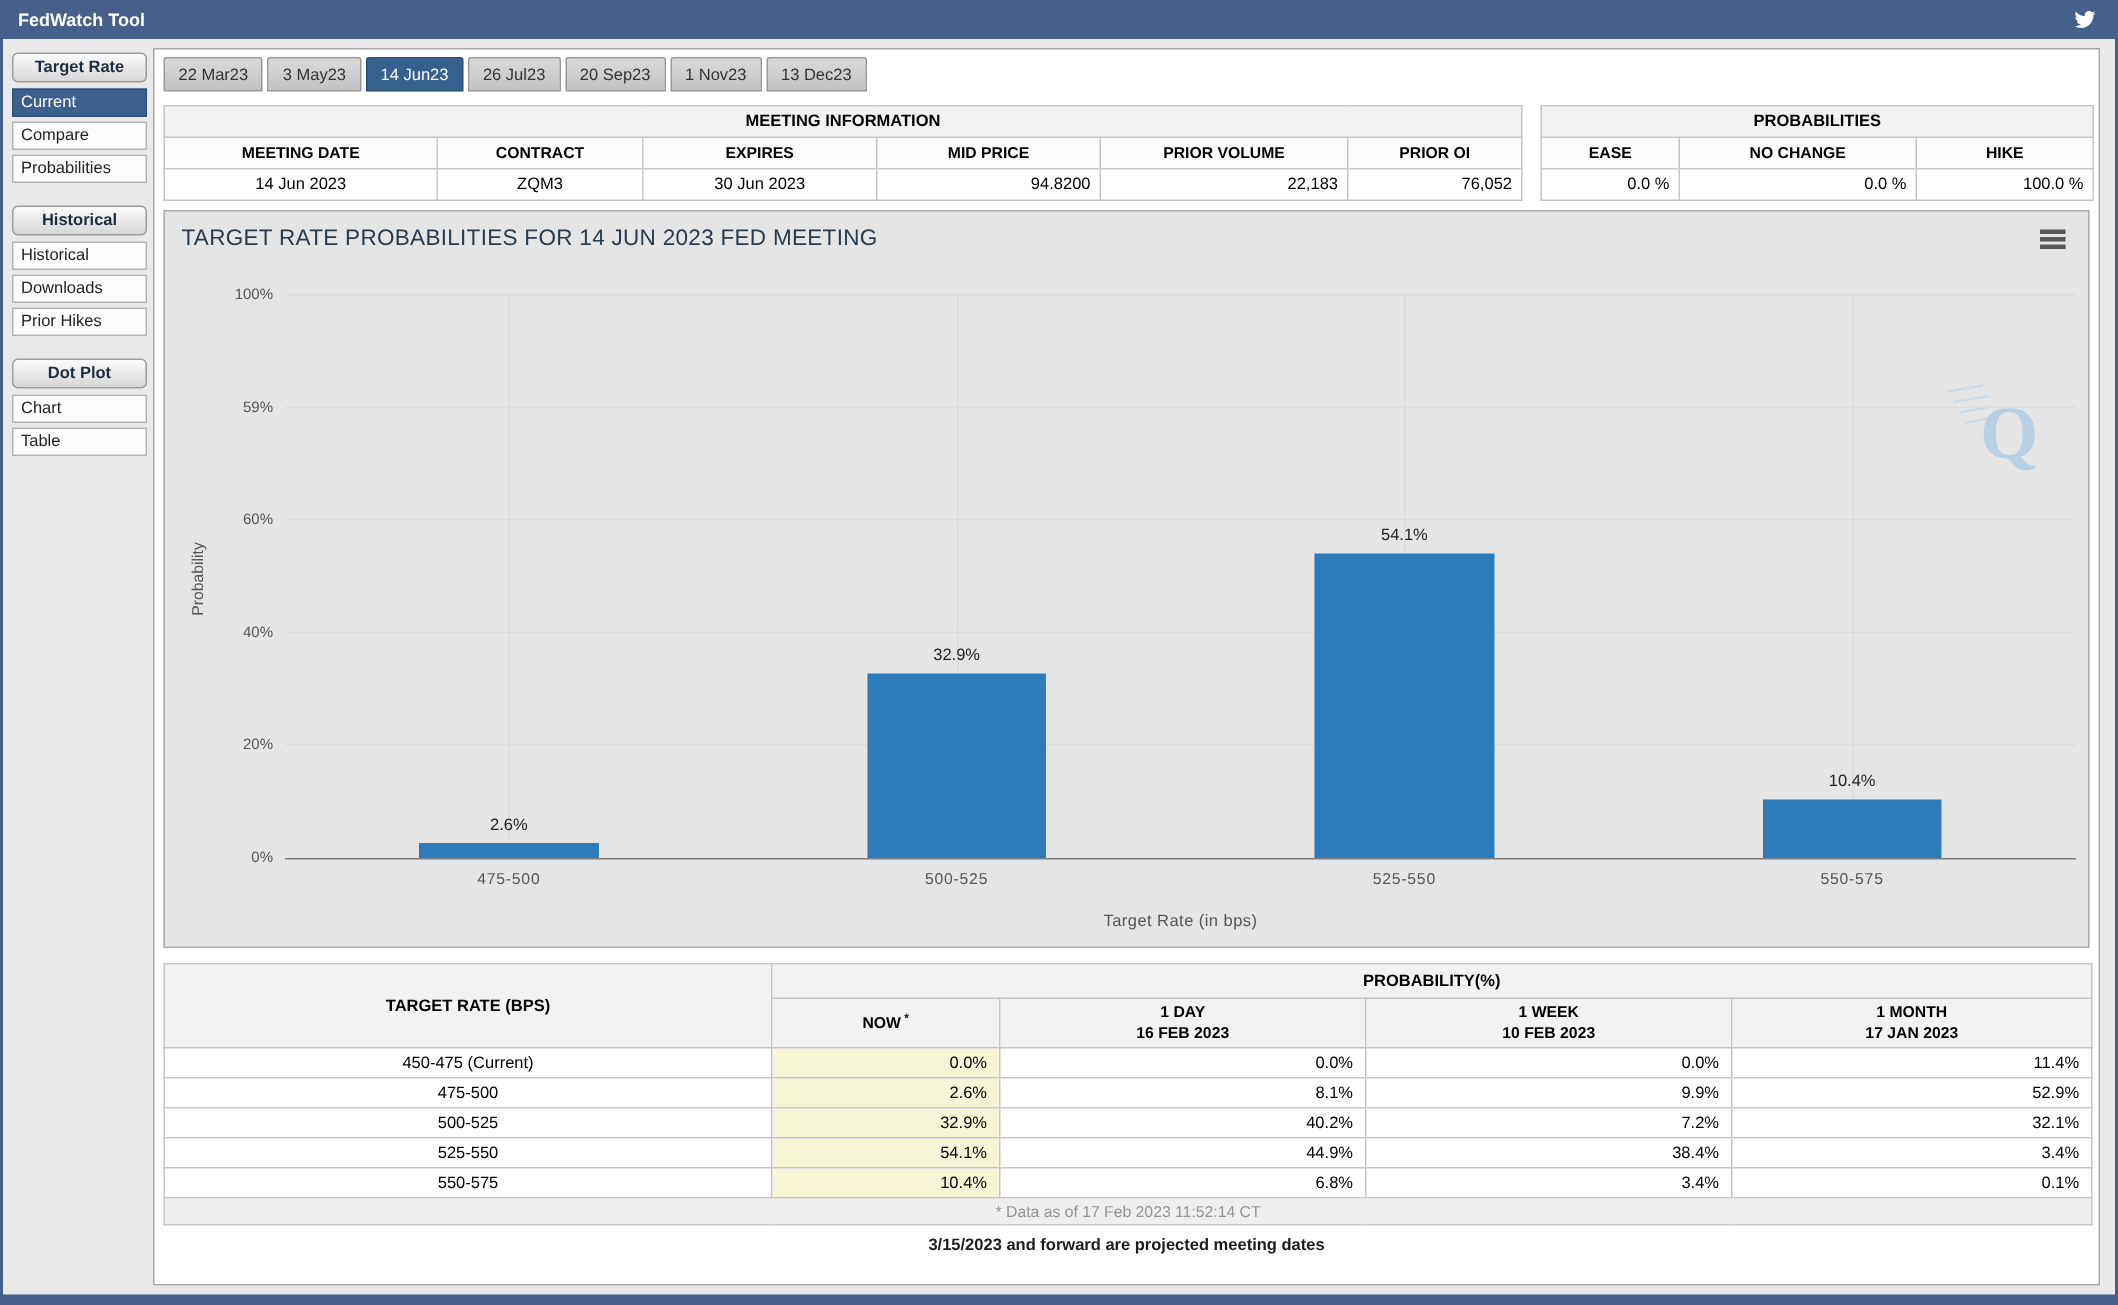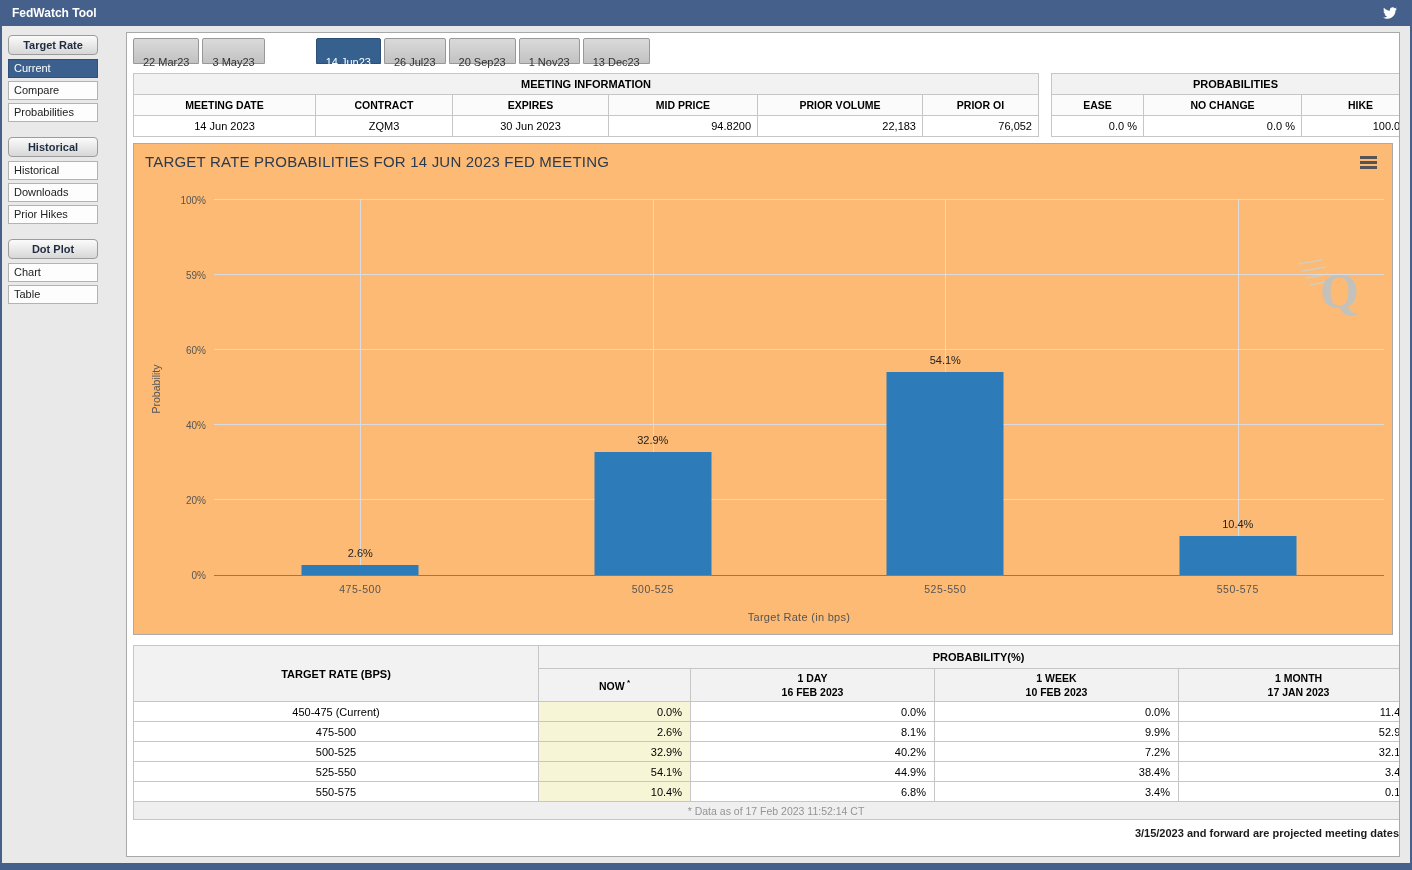--- a/index.html
+++ b/index.html
@@ -4,42 +4,42 @@
 <style>
   * { margin:0; padding:0; box-sizing:border-box; }
   body { font-family:"Liberation Sans", sans-serif; background:#e9e9e9; width:1412px; height:870px; }
   #app { width:1412px; height:870px; background:#e9e9e9; border-left:2px solid #45608b; border-right:2px solid #45608b; border-bottom:7px solid #45608b; display:flex; flex-direction:column; overflow:hidden; }
 
   .header { flex:0 0 26px; background:#45608b; color:#fff; display:flex; align-items:center; justify-content:space-between; padding:0 10px; }
   .header .title { font-size:12px; font-weight:bold; }
   .twitter-btn { width:18px; height:16px; cursor:pointer; display:flex; align-items:center; }
   .twitter-btn svg { width:16px; height:14px; fill:#fff; }
 
-  .body { flex:1; display:flex; overflow:hidden;gap:24px; }
+  .body { flex:1; display:flex; overflow:hidden; }
   .sidebar { width:100px; padding:9px 4px 0 6px; }
   .group-header { height:20px; line-height:18px; text-align:center; font-size:11px; font-weight:bold; color:#1f2c40; background:linear-gradient(#fbfbfb,#d7d7d7); border:1px solid #9c9c9c; border-radius:4px; margin-bottom:4px; cursor:pointer; }
   .side-item { height:19px; line-height:17px; font-size:11px; color:#222; background:#fdfdfd; border:1px solid #b3b3b3; padding-left:5px; margin-bottom:3px; cursor:pointer; white-space:nowrap; overflow:hidden; }
   .side-item.selected { background:#3c608d; color:#fff; border-color:#30507a; }
   .side-gap { height:12px; }
 
   .main { flex:1; margin:6px 10px 6px 0; background:#fff; border:1px solid #a8a8a8; display:flex; flex-direction:column; overflow:hidden; }
 
   .tabs-row { display:flex; gap:3px; padding:5px 6px 0 6px; }
-  .tab { font-size:11px; padding:12px 9px; height:23px; line-height:22px; background:linear-gradient(#dadada,#c2c2c2); border:1px solid #989898; color:#333; cursor:pointer; border-radius:2px 2px 0 0; white-space:nowrap; }
-  .tab.selected { background:#36618f; border-color:#2c4f77; color:#fff;margin-left:48px; }
+  .tab { font-size:11px; padding:0 9px; height:23px; line-height:22px; background:linear-gradient(#dadada,#c2c2c2); border:1px solid #989898; color:#333; cursor:pointer; border-radius:2px 2px 0 0; white-space:nowrap; }
+  .tab.selected { background:#36618f; border-color:#2c4f77; color:#fff; }
 
   .info-row { display:flex; gap:12px; padding:9px 6px 3px 6px; }
   table.grid { border-collapse:collapse; font-size:11px; table-layout:fixed; }
   table.grid th, table.grid td { border:1px solid #c6c6c6; padding:2px 6px; height:21px; overflow:hidden; white-space:nowrap; }
   table.grid .tbl-title { background:#f2f2f2; font-weight:bold; text-align:center; font-size:11px; }
   table.grid .col-h { background:#fbfbfb; font-weight:bold; text-align:center; font-size:10.5px; }
   table.grid td.val-c { text-align:center; }
   table.grid td.val-r { text-align:right; }
 
-  .chart-panel { margin:3px 6px 0 6px; border:1px solid #aaa; height:492px; position:relative; flex:0 0 auto; background:#fdba74; }
+  .chart-panel { margin:3px 6px 0 6px; border:1px solid #aaa; height:492px; position:relative; flex:0 0 auto; background:#e5e5e5; }
   .chart-title { position:absolute; left:11px; top:9px; font-size:15px; color:#2b3a4d; letter-spacing:.2px; }
   .chart-menu { position:absolute; right:15px; top:12px; width:17px; cursor:pointer; }
   .chart-menu span { display:block; height:2.5px; background:#555; margin-bottom:2.5px; }
   .chart-subtitle { position:absolute; left:0; right:0; top:31px; text-align:center; font-size:11.5px; color:#2b4a6b; }
   .plot-area { position:absolute; left:80px; right:8px; top:55px; bottom:58px; border-bottom:1px solid #7e7e7e; border-top:1px solid #dcdcdc; }
   .gridline-h { position:absolute; left:0; right:0; height:1px; background:#dcdcdc; }
   .gridline-v { position:absolute; top:0; bottom:0; width:1px; background:#dcdcdc; }
   .ytick { position:absolute; right:100%; padding-right:8px; transform:translateY(50%); font-size:10px; color:#555; white-space:nowrap; }
   .bar { position:absolute; bottom:0; width:10%; background:#2d7cb9; transform:translateX(-50%); }
   .bar-label { position:absolute; transform:translateX(-50%); font-size:11px; color:#222; white-space:nowrap; }
@@ -50,21 +50,21 @@
 
   .bottom-wrap { margin:10px 6px 0 6px; }
   table.bt { width:100%; border-collapse:collapse; font-size:11px; table-layout:fixed; }
   .bt th, .bt td { border:1px solid #c6c6c6; padding:2px 8px; overflow:hidden; white-space:nowrap; }
   .bt .gh { background:#f2f2f2; font-weight:bold; text-align:center; height:23px; font-size:11px; }
   .bt .ch { background:#f2f2f2; font-weight:bold; text-align:center; font-size:10.5px; height:31px; line-height:1.35; }
   .bt td.val { text-align:right; height:20px; }
   .bt td.now { background:#f6f6d6; }
   .bt td.lab { text-align:center; height:20px; }
   .bt .foot { text-align:center; color:#949494; background:#efefef; height:18px; font-size:10.5px; }
-  .projected { text-align:right; font-size:11px; font-weight:bold; color:#1c1c1c; padding:7px 0 5px; }
+  .projected { text-align:center; font-size:11px; font-weight:bold; color:#1c1c1c; padding:7px 0 5px; }
   sup { font-size:8px; }
 </style>
 </head>
 <body>
 
 <div id="app">
 
   <div class="header">
     <span class="title">FedWatch Tool</span>
     <span class="twitter-btn">

